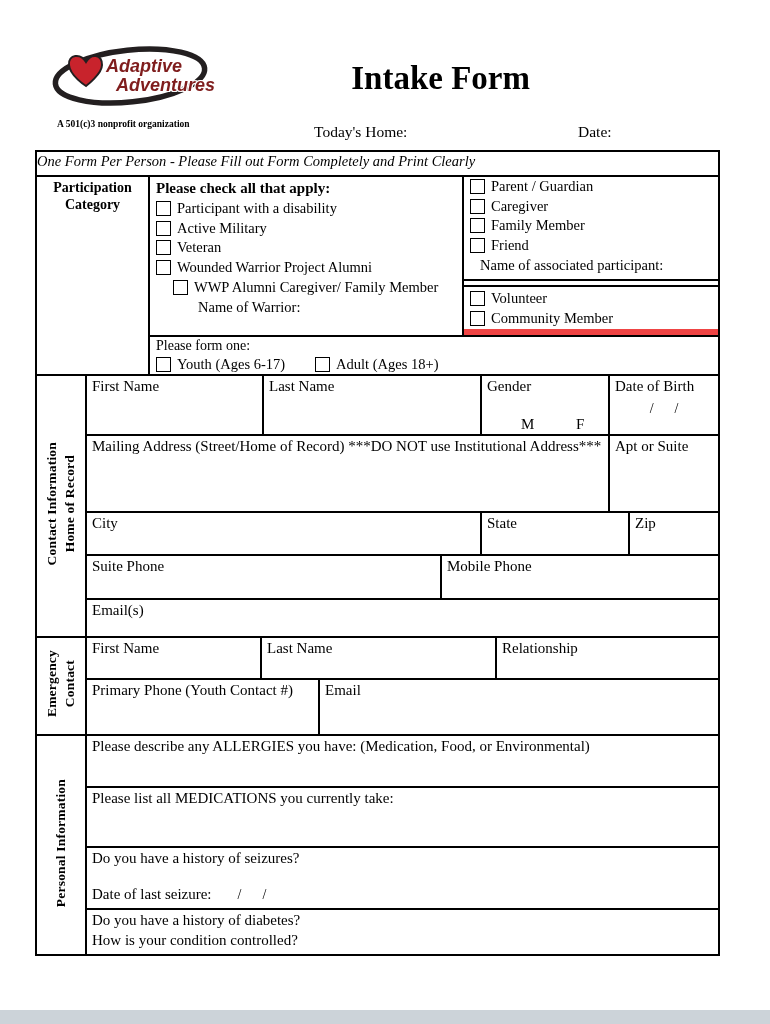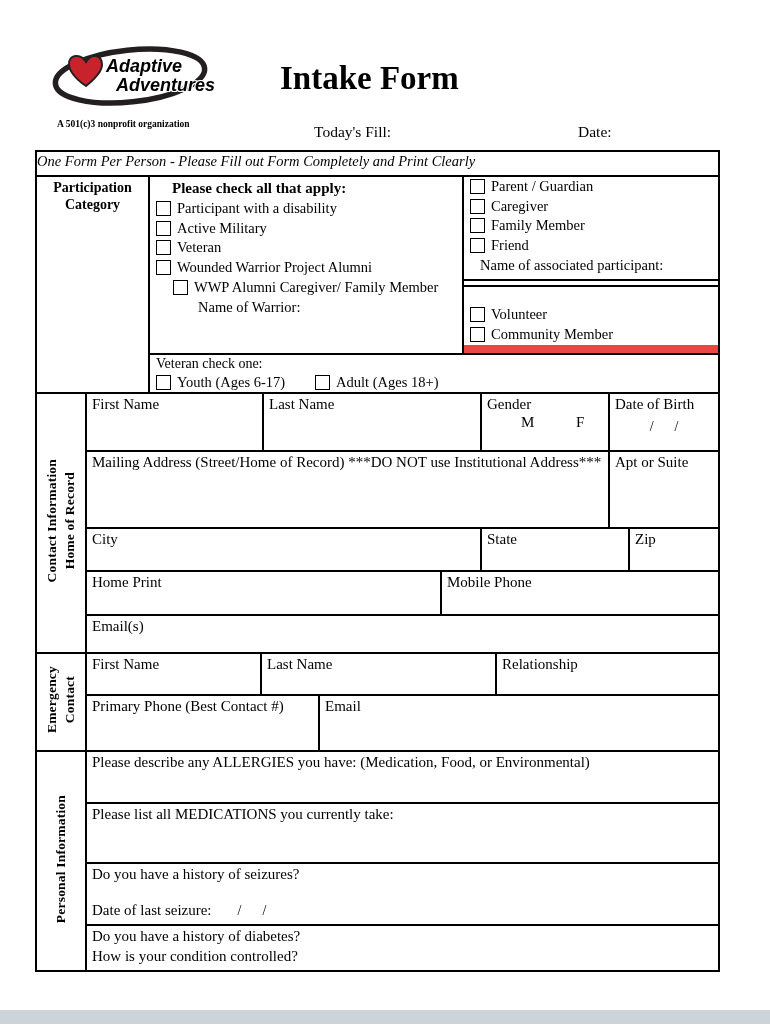--- a/index.html
+++ b/index.html
@@ -4,61 +4,61 @@
 <title>Intake Form</title>
 <style>
   html,body{margin:0;padding:0;background:#fff;}
   .page{position:relative;width:770px;height:1024px;background:#fff;color:#000;
         font-family:"Liberation Serif",serif;overflow:hidden;}
 
   
   .logo{position:absolute;left:50px;top:40px;width:166px;height:78px;}
   .logo svg{position:absolute;left:0;top:0;}
   .logo-word{position:absolute;font-family:"Liberation Sans",sans-serif;font-style:italic;
-             font-weight:bold;color:#000000;white-space:nowrap;
+             font-weight:bold;color:#7f1d1d;white-space:nowrap;
              text-shadow:-1px -1px 0 #fff,1px -1px 0 #fff,-1px 1px 0 #fff,1px 1px 0 #fff;}
   .w1{left:56px;top:16px;font-size:18px;}
   .w2{left:66px;top:35px;font-size:18px;}
   .tagline{position:absolute;left:57px;top:119px;font-size:9.5px;font-weight:bold;}
-  .title{position:absolute;left:280px;top:60px;width:250px;margin:0;text-align:left;
+  .title{position:absolute;left:280px;top:60px;width:250px;margin:0;text-align:right;
          font-size:33px;font-weight:bold;}
   .event-label{position:absolute;left:314px;top:123px;font-size:15.5px;}
   .date-label{position:absolute;left:578px;top:123px;font-size:15.5px;}
 
   
   .formwrap{position:absolute;left:35px;top:150px;width:683px;}
   .tbl{border-collapse:collapse;table-layout:fixed;width:683px;}
   .tbl + .tbl{margin-top:-2px;}
   .tbl td{border:2px solid #000;vertical-align:top;padding:1px 5px;font-size:15px;line-height:1.2;}
 
   td.banner{height:20px;text-align:left;font-style:italic;font-size:14.5px;padding:1px 0 2px;}
 
   td.cat{text-align:center;font-weight:bold;font-size:14px;padding-top:3px;}
   td.checkall{padding:2px 6px;}
-  .bold-label{font-weight:bold;font-size:15px;margin-left:16px;}
+  .bold-label{font-weight:bold;font-size:15px;}
   .opt{display:flex;align-items:center;gap:6px;margin-top:3px;font-size:14.5px;line-height:1.15;}
   .cb{width:13px;height:13px;min-width:13px;border:1px solid #000;display:inline-block;background:#fff;}
   .ind1{margin-left:17px;}
   .warrior{margin-left:42px;margin-top:4px;font-size:14.5px;}
   td.rightcol{padding:0;}
   .assoc-box{border-bottom:2px solid #000;padding:1px 6px 16px;height:104px;box-sizing:border-box;}
   .assoc-label{margin-left:10px;margin-top:3px;font-size:14.5px;}
-  .vol-box{border-top:2px solid #000;border-bottom:8px solid #ef4444;margin-top:4px;
-           padding:16px 6px 3px;box-sizing:border-box;}
+  .vol-box{border-top:2px solid #000;border-bottom:6px solid #ef4444;margin-top:4px;
+           padding:0 6px 3px;box-sizing:border-box;}
   td.checkone{padding:1px 6px;font-size:14px;}
   .agegrp{display:flex;margin-top:1px;}
   .opt0{margin-top:0;}
   .age2{margin-left:30px;}
 
   td.side{padding:0;text-align:center;vertical-align:middle;}
   .vstack{display:inline-flex;flex-direction:row;align-items:center;justify-content:center;}
   .vtext{writing-mode:vertical-rl;transform:rotate(180deg);font-weight:bold;font-size:13.5px;
          white-space:nowrap;letter-spacing:.2px;line-height:1.35;}
   .cell-label{font-size:15px;}
-  .gender-opts{margin-top:0;font-size:15px;}
+  .gender-opts{margin-top:20px;font-size:15px;}
   .gm{margin-left:34px;}
   .gf{margin-left:38px;}
   .center-slashes{text-align:center;margin-top:6px;font-size:14px;}
   .pre{white-space:pre;}
   .seizure-bottom{display:flex;align-items:baseline;margin-top:18px;}
   .seizure-slashes{margin-left:26px;font-size:14px;}
   .line2{margin-top:2px;}
 
   .footer{position:absolute;left:0;top:924px;width:100%;text-align:center;font-size:14.5px;}
   .bottom-strip{position:absolute;left:0;bottom:0;width:100%;height:14px;background:#ccd3d9;}
@@ -71,21 +71,21 @@
   <div class="logo">
     <svg width="166" height="78" viewBox="0 0 166 78">
       <ellipse cx="80" cy="36" rx="75" ry="26" fill="none" stroke="#231f20" stroke-width="5.5" transform="rotate(-6 80 36)"></ellipse>
       <path d="M36 22 C31 13, 18 14, 19 25 C20 36, 36 46, 36 46 C36 46, 52 34, 52 25 C52 14, 41 13, 36 22 Z" fill="#c8232c" stroke="#231f20" stroke-width="2"></path>
     </svg>
     <div class="logo-word w1">Adaptive</div>
     <div class="logo-word w2">Adventures</div>
   </div>
   <div class="tagline">A 501(c)3 nonprofit organization</div>
   <h1 class="title">Intake Form</h1>
-  <div class="event-label">Today's Fill:</div>
+  <div class="event-label">Today's Home:</div>
   <div class="date-label">Date:</div>
 
   <div class="formwrap">
 
     <table class="tbl">
       <colgroup>
           <col style="width:683px">
         </colgroup>
       <tbody>
           <tr>
@@ -156,21 +156,21 @@
             </div>
             <div class="opt">
               <span class="cb"></span>
               <span>Community Member</span>
             </div>
           </div>
         </td>
       </tr>
       <tr>
         <td class="checkone" colspan="2" style="height:30px">
-          <div>Veteran check one:</div>
+          <div>Please form one:</div>
           <div class="agegrp">
             <div class="opt opt0">
               <span class="cb"></span>
               <span>Youth (Ages 6-17)</span>
             </div>
             <div class="opt opt0 age2">
               <span class="cb"></span>
               <span>Adult (Ages 18+)</span>
             </div>
           </div>
@@ -229,21 +229,21 @@
         </td>
         <td colspan="2">
           <span class="cell-label">State</span>
         </td>
         <td>
           <span class="cell-label">Zip</span>
         </td>
       </tr>
       <tr>
         <td colspan="2" style="height:40px">
-          <span class="cell-label">Home Print</span>
+          <span class="cell-label">Suite Phone</span>
         </td>
         <td colspan="4">
           <span class="cell-label">Mobile Phone</span>
         </td>
       </tr>
       <tr>
         <td colspan="6" style="height:34px">
           <span class="cell-label">Email(s)</span>
         </td>
       </tr>
@@ -271,21 +271,21 @@
         </td>
         <td colspan="2">
           <span class="cell-label">Last Name</span>
         </td>
         <td>
           <span class="cell-label">Relationship</span>
         </td>
       </tr>
       <tr>
         <td colspan="2" style="height:52px">
-          <span class="cell-label">Primary Phone (Best Contact #)</span>
+          <span class="cell-label">Primary Phone (Youth Contact #)</span>
         </td>
         <td colspan="2">
           <span class="cell-label">Email</span>
         </td>
       </tr>
     </tbody>
       </table>
 
     <table class="tbl">
       <colgroup>

